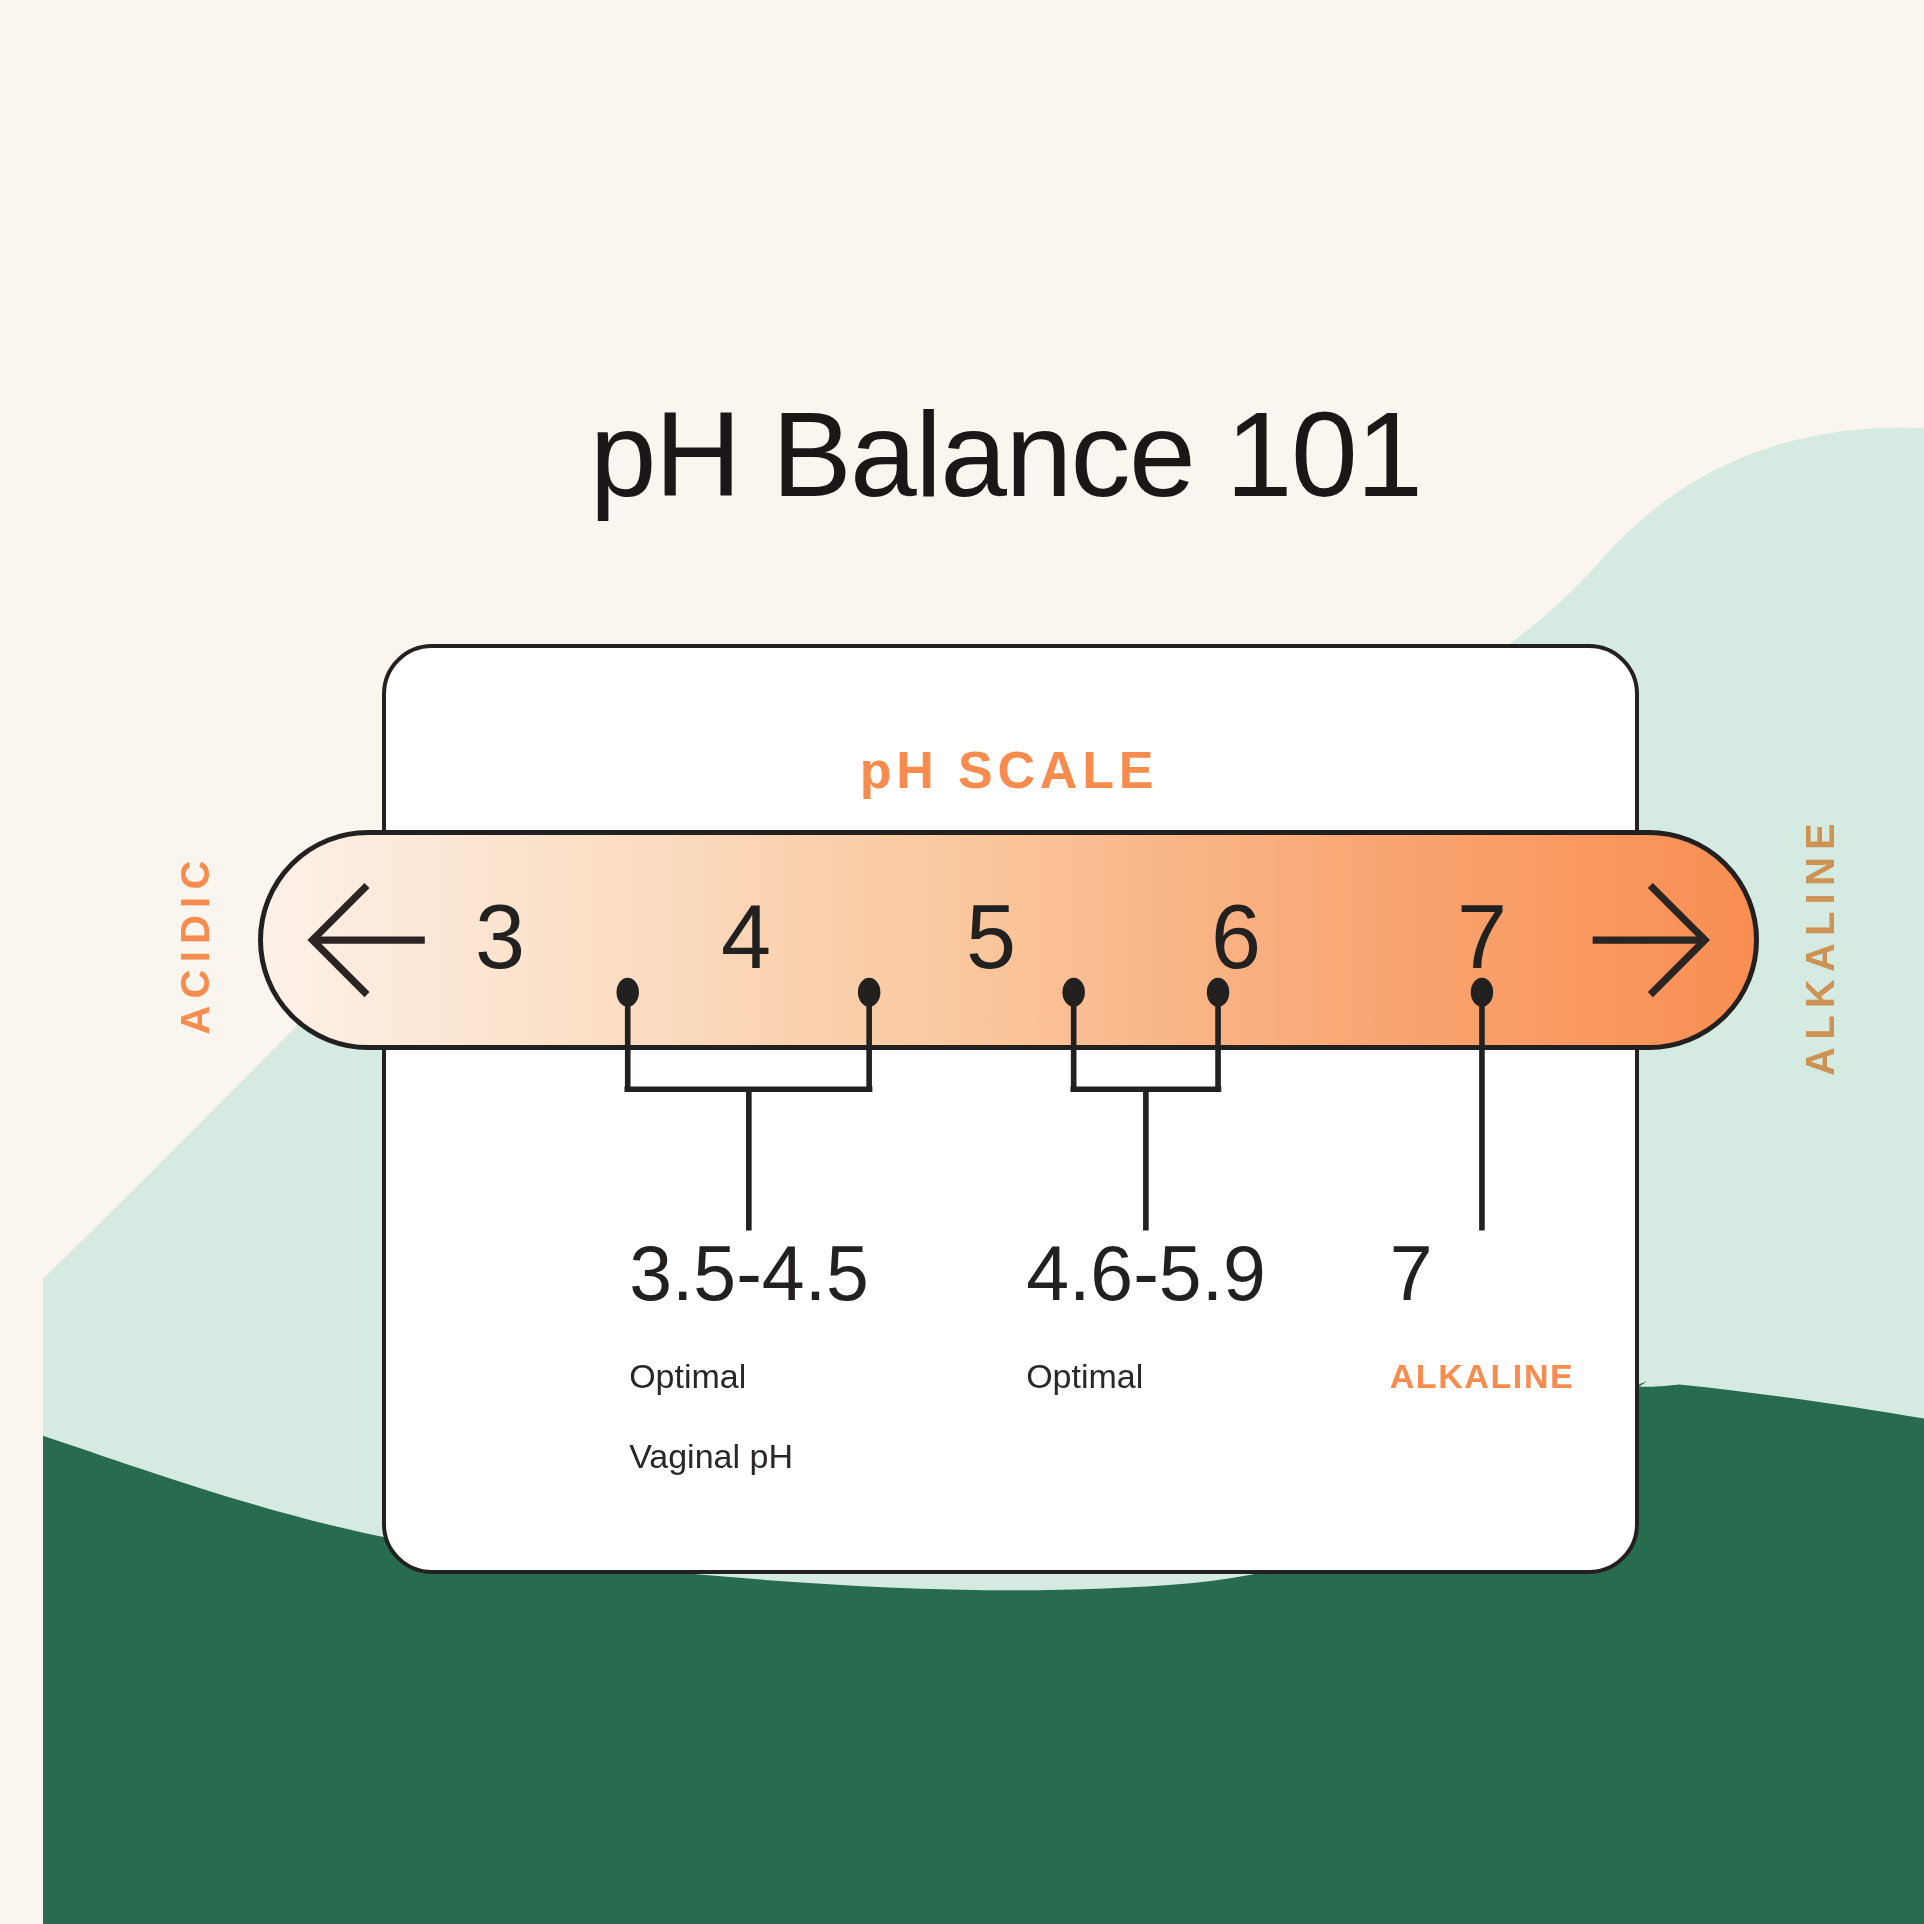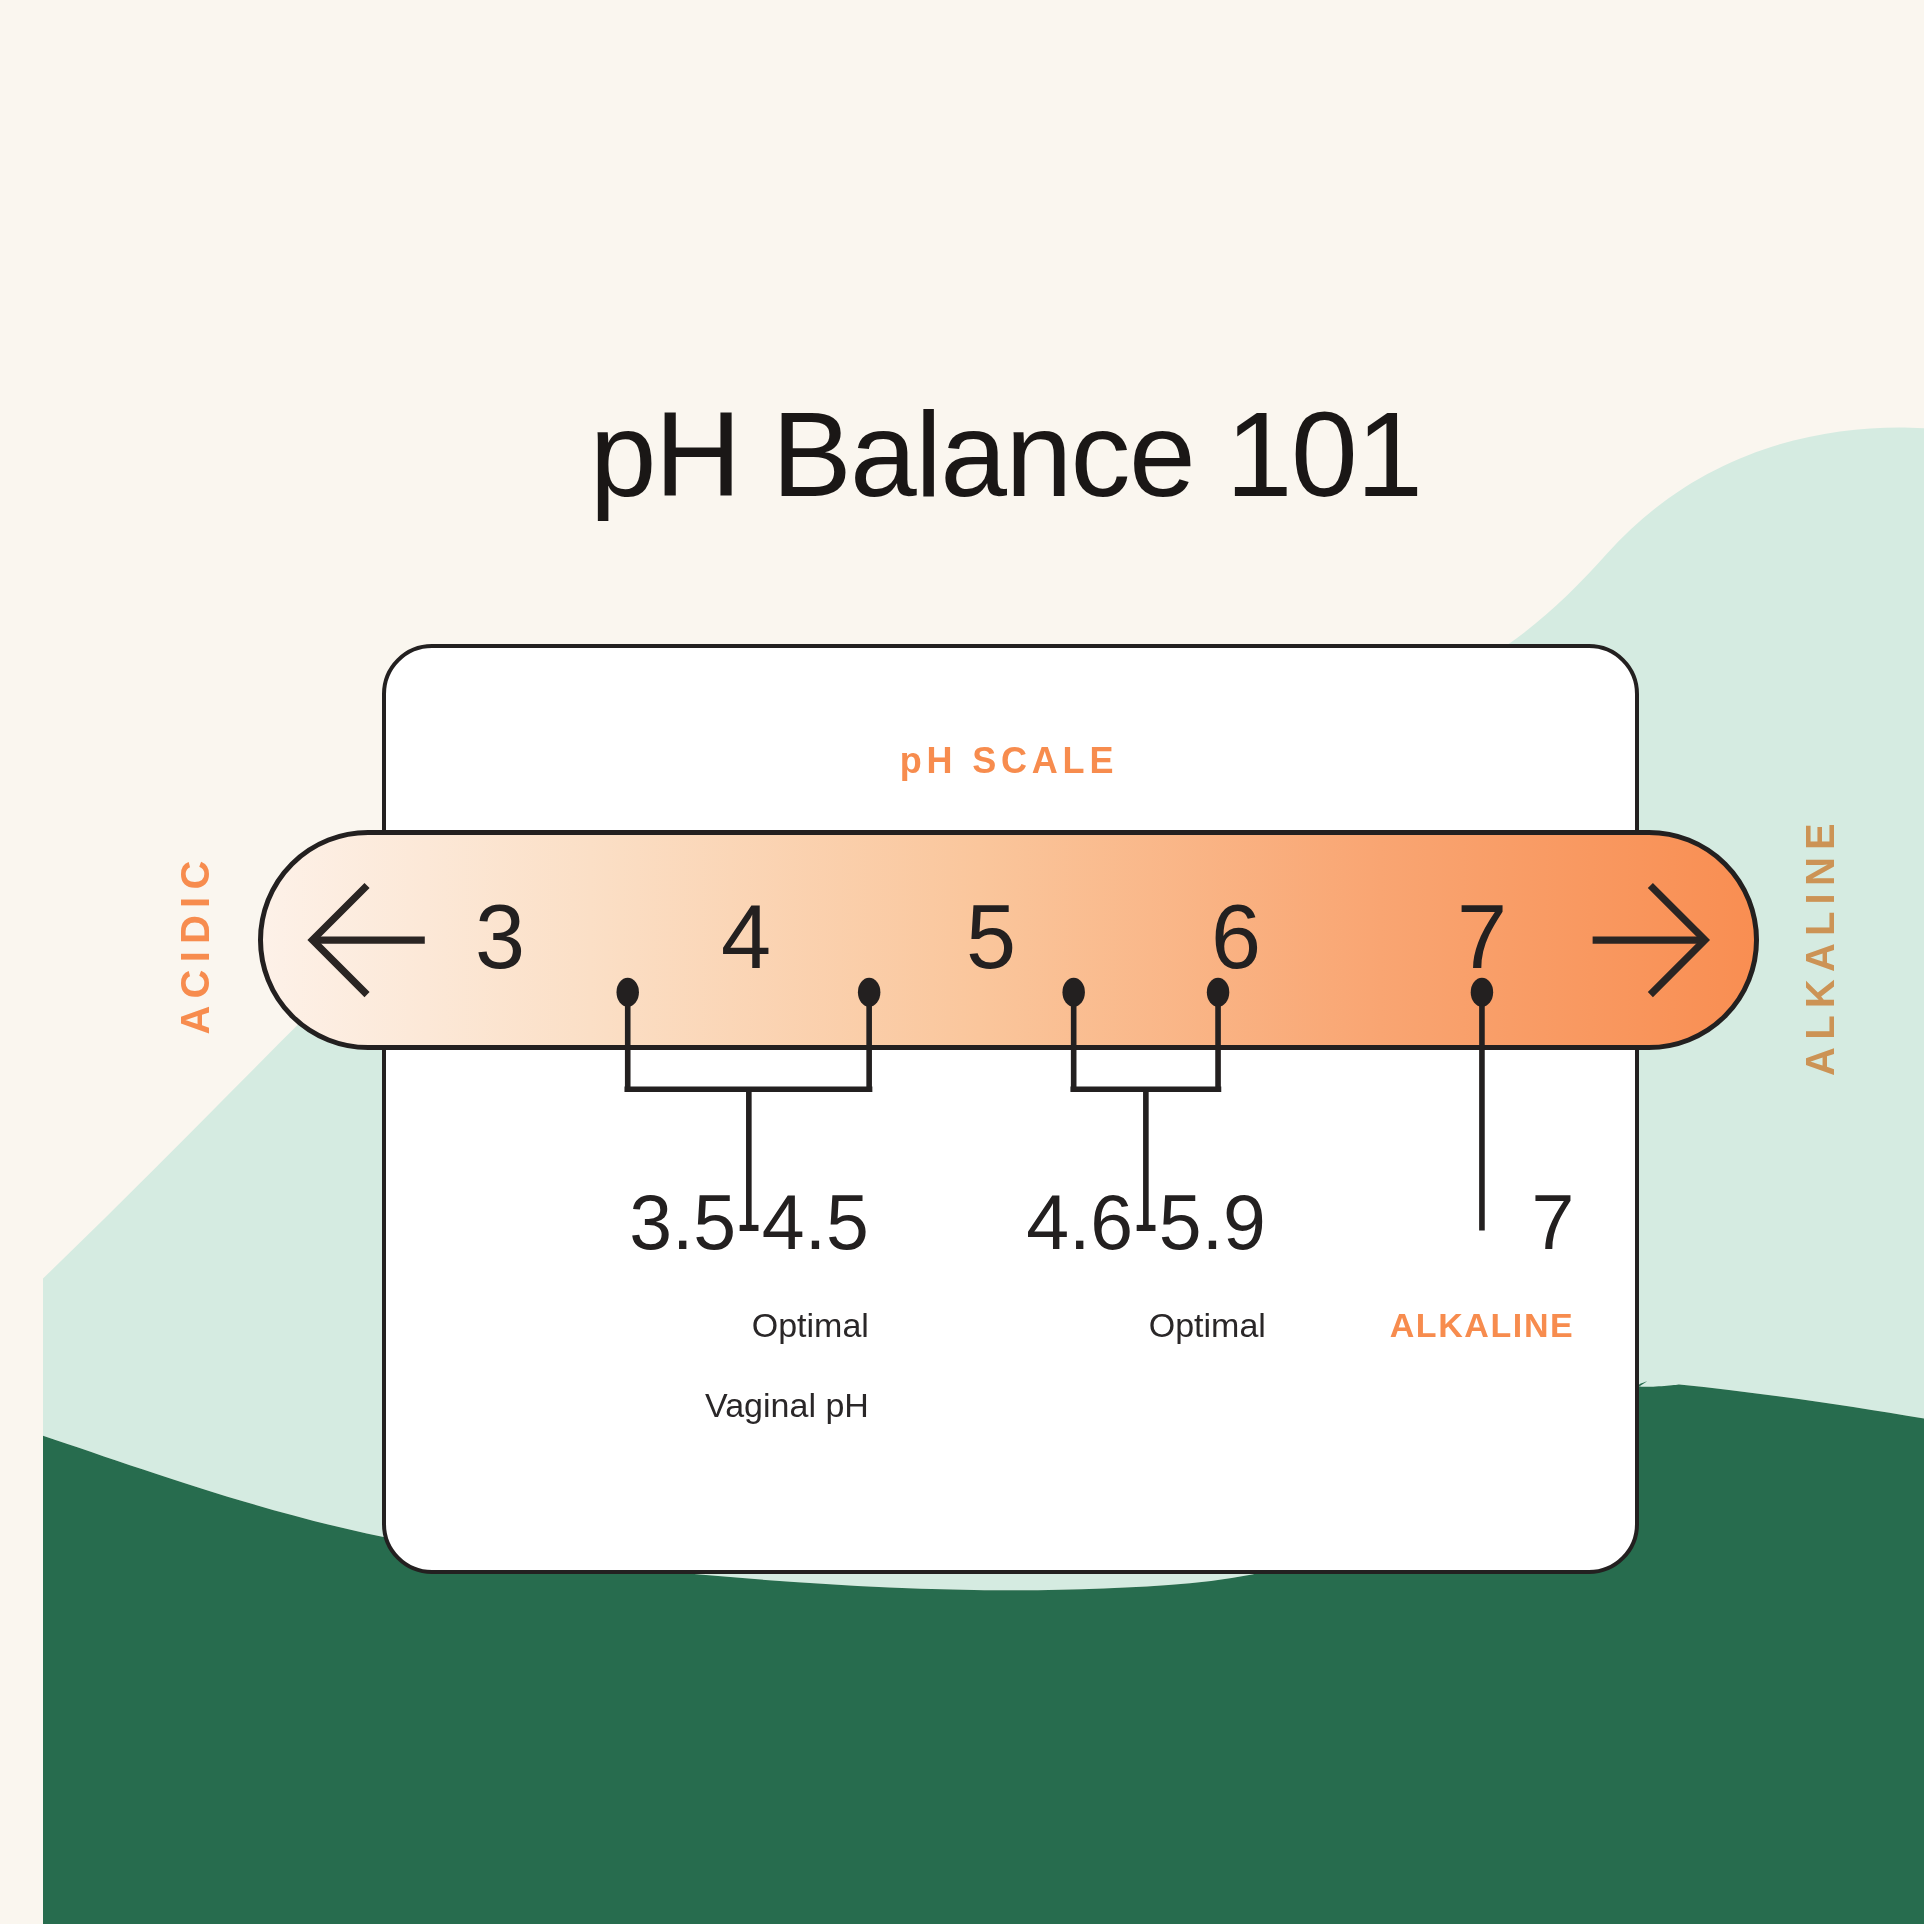--- a/index.html
+++ b/index.html
@@ -12,37 +12,37 @@
   .canvas{position:relative;width:1925px;height:1925px;background:var(--background);overflow:hidden;margin-left:43px;}
   .bg-svg{position:absolute;left:0;top:0;width:1925px;height:1925px;z-index:0;}
 
   .title{position:absolute;left:0;top:311px;width:100%;text-align:center;z-index:2;
     font-size:120px;line-height:1.05;font-weight:500;letter-spacing:-1.6px;color:#1A1716;}
 
   .card{position:absolute;left:339px;top:644px;width:1257px;height:930px;box-sizing:border-box;
     background:var(--card-bg);border:4.8px solid var(--ink);border-radius:50px;z-index:1;}
 
   .ph-scale-heading{position:absolute;left:966px;top:740px;transform:translateX(-50%);z-index:2;
-    font-size:36px;font-weight:bold;letter-spacing:4.8px;color:var(--accent-orange);white-space:nowrap;}
+    font-size:52px;font-weight:bold;letter-spacing:4.8px;color:var(--accent-orange);white-space:nowrap;}
 
   .side-label{position:absolute;z-index:2;font-weight:bold;font-size:40px;letter-spacing:7.2px;white-space:nowrap;}
   .side-label.acidic{left:152px;top:944px;transform:translate(-50%,-50%) rotate(-90deg);color:var(--accent-orange);}
   .side-label.alkaline{left:1777px;top:946px;transform:translate(-50%,-50%) rotate(-90deg);color:var(--accent-ochre);}
 
   .pill{position:absolute;left:215px;top:830px;width:1501px;height:220px;box-sizing:border-box;
     border:5.6px solid var(--ink);border-radius:110px;z-index:2;
     background:linear-gradient(to right, var(--pill-start) 0%, #FBDFC6 22%, #FAC69C 48%, #F9A572 75%, var(--pill-end) 100%);}
 
   .tick{position:absolute;top:937px;transform:translate(-50%,-50%);z-index:3;
     font-size:90px;font-weight:500;color:var(--ink);line-height:1;}
   .tick-3{left:457px;} .tick-4{left:703px;} .tick-5{left:948px;} .tick-6{left:1193px;} .tick-7{left:1439px;}
 
   .overlay-svg{position:absolute;left:0;top:0;width:1925px;height:1925px;z-index:4;pointer-events:none;}
 
-  .marker-col{position:absolute;top:1184px;transform:translateX(-50%);z-index:4;text-align:right;white-space:nowrap;}
+  .marker-col{position:absolute;top:1235px;transform:translateX(-50%);z-index:4;text-align:left;white-space:nowrap;}
   .marker-col.col-1{left:706px;} .marker-col.col-2{left:1103px;} .marker-col.col-3{left:1439px;}
   .marker-value{font-size:77px;font-weight:500;line-height:1;color:var(--ink);}
   .marker-cap{font-size:34px;line-height:80px;color:#2A2728;}
   .marker-cap.first{margin-top:24px;}
   .marker-cap.accent{font-weight:bold;color:var(--accent-orange);letter-spacing:1.6px;}
 </style>
 </head>
 <body>
 
 <div class="canvas">

